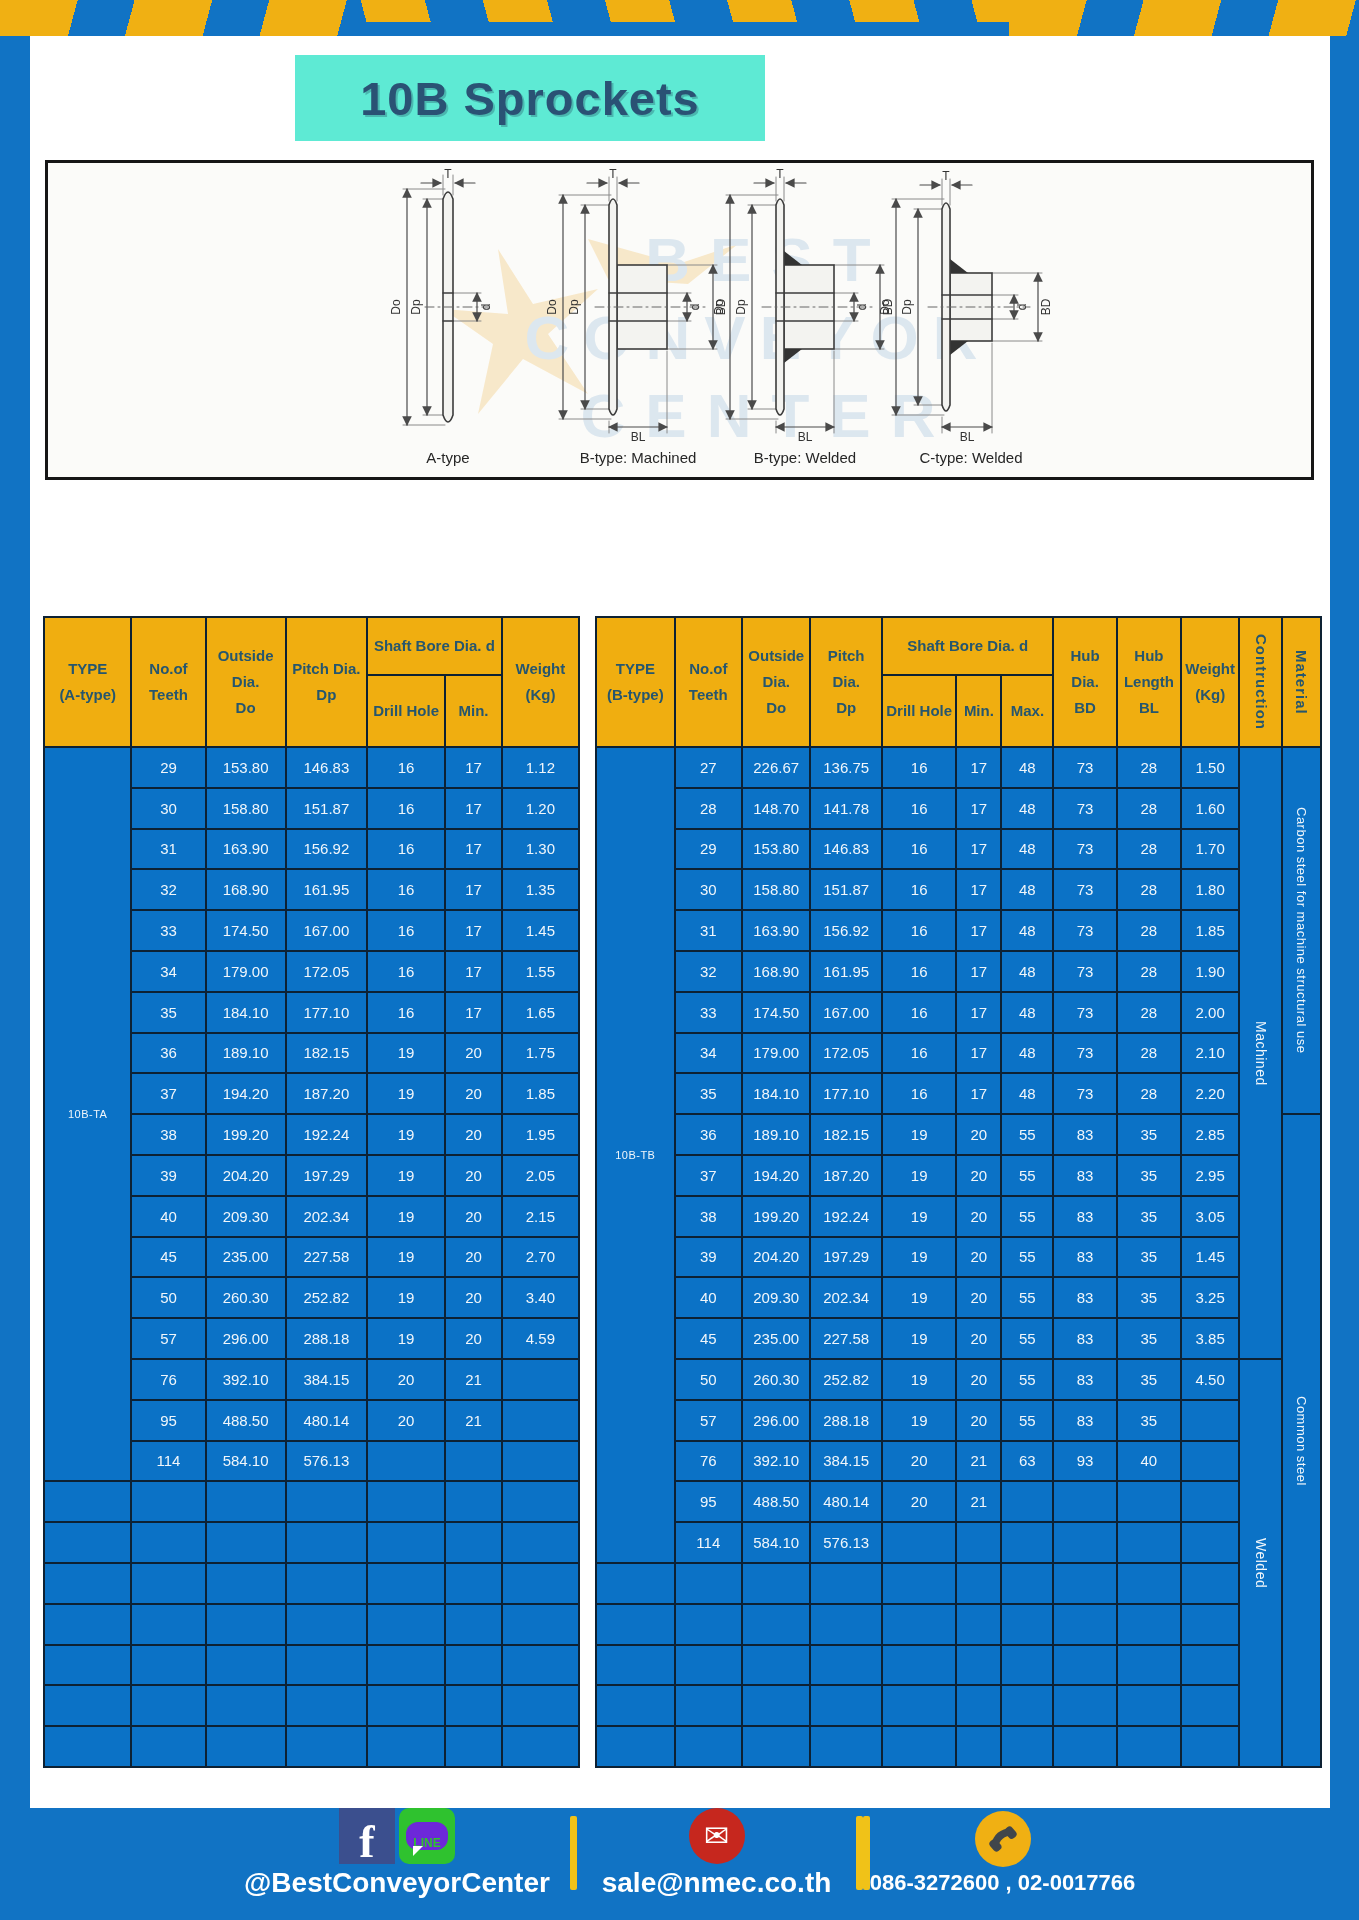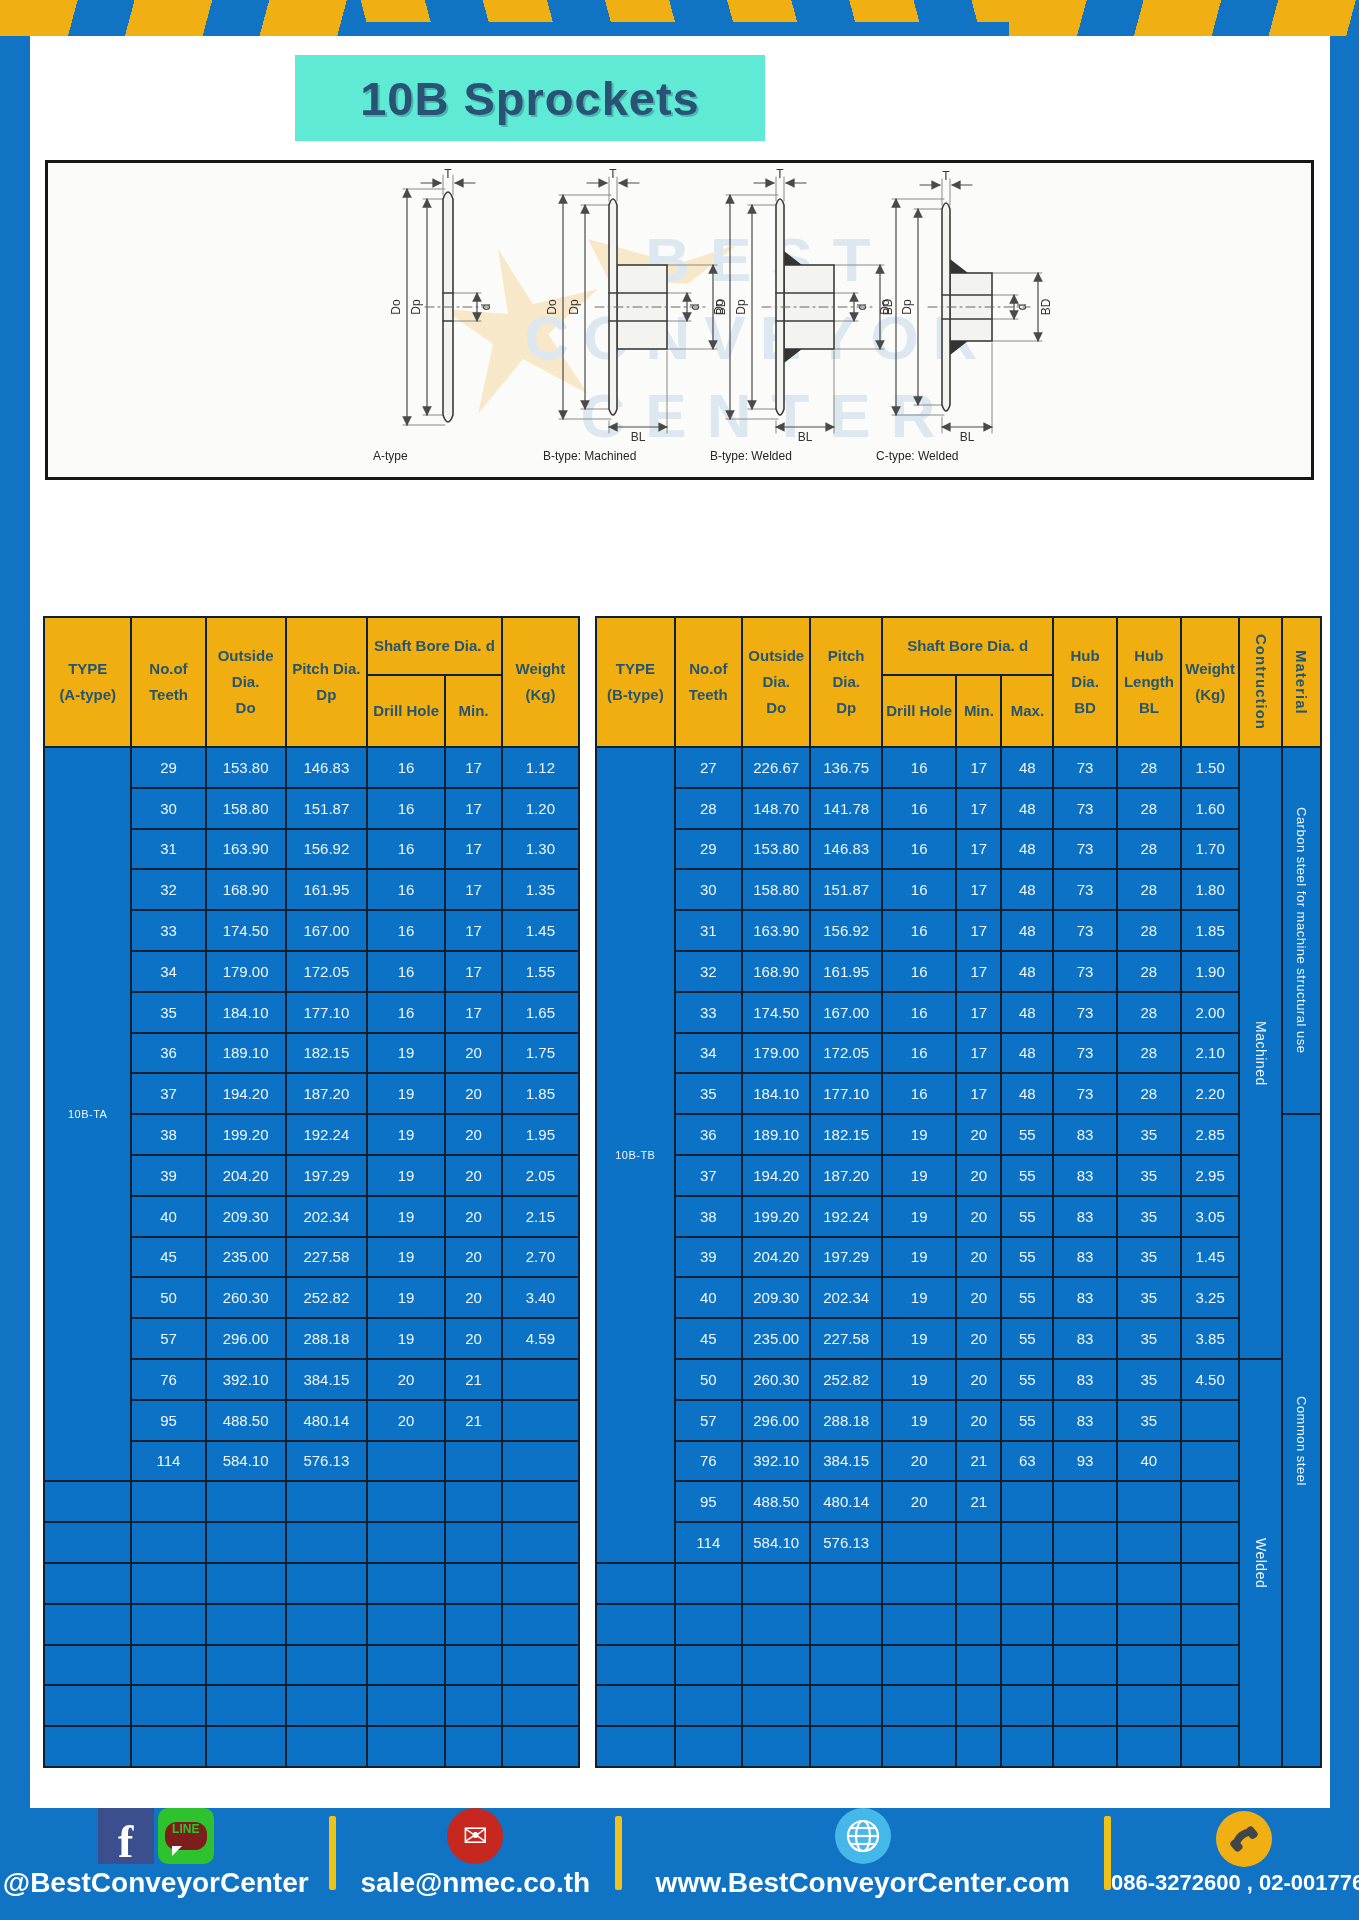--- a/index.html
+++ b/index.html
@@ -21,21 +21,21 @@
   .title-banner h1 { font-size:47px; font-weight:bold; color:#2a5274;
     text-shadow:2px 2px 0 rgba(25,50,80,.28); letter-spacing:1px; }
 
   .diagram-panel { position:absolute; left:15px; top:124px; width:1269px; height:320px;
     background:#fbfbf9; border:3px solid #161616; }
   .spec-block { position:absolute; left:28px; top:92px; z-index:3; }
   .spec-line { font-size:21px; font-weight:bold; color:#1c4e74; line-height:28px; white-space:pre; }
 
   .fig { position:absolute; z-index:2; }
   .fig svg { display:block; }
-  .fig-label { position:absolute; top:286px; text-align:left; font-size:12px; color:#262626; z-index:2; }
+  .fig-label { position:absolute; top:286px; text-align:center; font-size:15px; color:#262626; z-index:2; }
   .dim-t { font-size:12px; fill:#333; }
   .wm { position:absolute; left:390px; top:46px; z-index:1; opacity:.6; pointer-events:none; }
 
   .dtable { border-collapse:collapse; table-layout:fixed; position:absolute; background:#0b72c6; }
   .dtable th, .dtable td { border:2.5px solid #0d2133; padding:0 2px; text-align:center; vertical-align:middle; }
   .dtable th { background:#f0ae10; color:#26566e; font-weight:bold; font-size:15px;
     white-space:pre-line; line-height:1.75; }
   .dtable td { background:#0b72c6; color:#f0f6fb; font-size:15px; }
   .dtable thead tr:nth-child(1) { height:58px; }
   .dtable thead tr:nth-child(2) { height:72px; }
@@ -54,22 +54,22 @@
   .fsec-1 { flex:0 0 25.5%; } .fsec-2 { flex:0 0 20.5%; } .fsec-3 { flex:0 0 35.5%; } .fsec-4 { flex:0 0 17%; }
   .fdiv { width:7px; height:74px; background:#f0c218; border-radius:2px; flex:0 0 auto; }
   .flabel { color:#ffffff; font-weight:bold; font-size:28px; white-space:nowrap; }
   .fsec-4 .flabel { font-size:22px; }
   .ficons { display:flex; gap:4px; }
   .fb-icon { width:56px; height:56px; background:#3b4f8e; color:#fff; display:flex;
     align-items:flex-end; justify-content:center; font-size:46px; font-weight:bold;
     font-family:"Liberation Serif", serif; line-height:.95; overflow:hidden; }
   .line-icon { width:56px; height:56px; background:#2fc22f; border-radius:10px;
     display:flex; align-items:center; justify-content:center; }
-  .line-bubble { width:42px; height:28px; background:#7f1d1d; border-radius:12px;
-    display:flex; align-items:flex-start; justify-content:center; position:relative; }
+  .line-bubble { width:42px; height:28px; background:#6d28d9; border-radius:12px;
+    display:flex; align-items:flex-end; justify-content:center; position:relative; }
   .line-bubble:after { content:""; position:absolute; left:7px; bottom:-6px;
     border:5px solid transparent; border-top-color:#fff; border-left-color:#fff; }
   .line-bubble span { color:#2fc22f; font-size:12px; font-weight:bold; }
   .circ { width:56px; height:56px; border-radius:50%; display:flex; align-items:center; justify-content:center; }
   .email-circ { background:#c6271e; color:#fff; font-size:30px; font-family:"DejaVu Sans", sans-serif; }
   .globe-circ { background:#45b7e9; }
   .phone-circ { background:#f0b013; }
 </style>
 </head>
 <body>
@@ -860,32 +860,20 @@
       </div>
     </div>
     <div class="flabel">@BestConveyorCenter</div>
   </div>
   <div class="fdiv"></div>
   <div class="fsec fsec-2">
     <div class="circ email-circ">✉</div>
     <div class="flabel">sale@nmec.co.th</div>
   </div>
   <div class="fdiv"></div>
-  <div class="fsec fsec-3">
-    <div class="circ globe-circ">
-      <svg width="40" height="40" viewBox="0 0 40 40" fill="none" stroke="#ffffff" stroke-width="2.2">
-        <circle cx="20" cy="20" r="15"></circle>
-        <ellipse cx="20" cy="20" rx="7" ry="15"></ellipse>
-        <line x1="5" y1="20" x2="35" y2="20"></line>
-        <line x1="7" y1="12" x2="33" y2="12"></line>
-        <line x1="7" y1="28" x2="33" y2="28"></line>
-      </svg>
-    </div>
-    <div class="flabel">www.BestConveyorCenter.com</div>
-  </div>
   <div class="fdiv"></div>
   <div class="fsec fsec-4">
     <div class="circ phone-circ">
       <svg width="36" height="36" viewBox="0 0 40 40">
         <g transform="rotate(-40 20 20)" fill="#41464b">
           <rect x="4" y="13" width="10" height="14" rx="4"></rect>
           <rect x="26" y="13" width="10" height="14" rx="4"></rect>
           <path d="M5 17 Q20 5 35 17 L31 24 Q20 15 9 24 Z"></path>
         </g>
       </svg>

